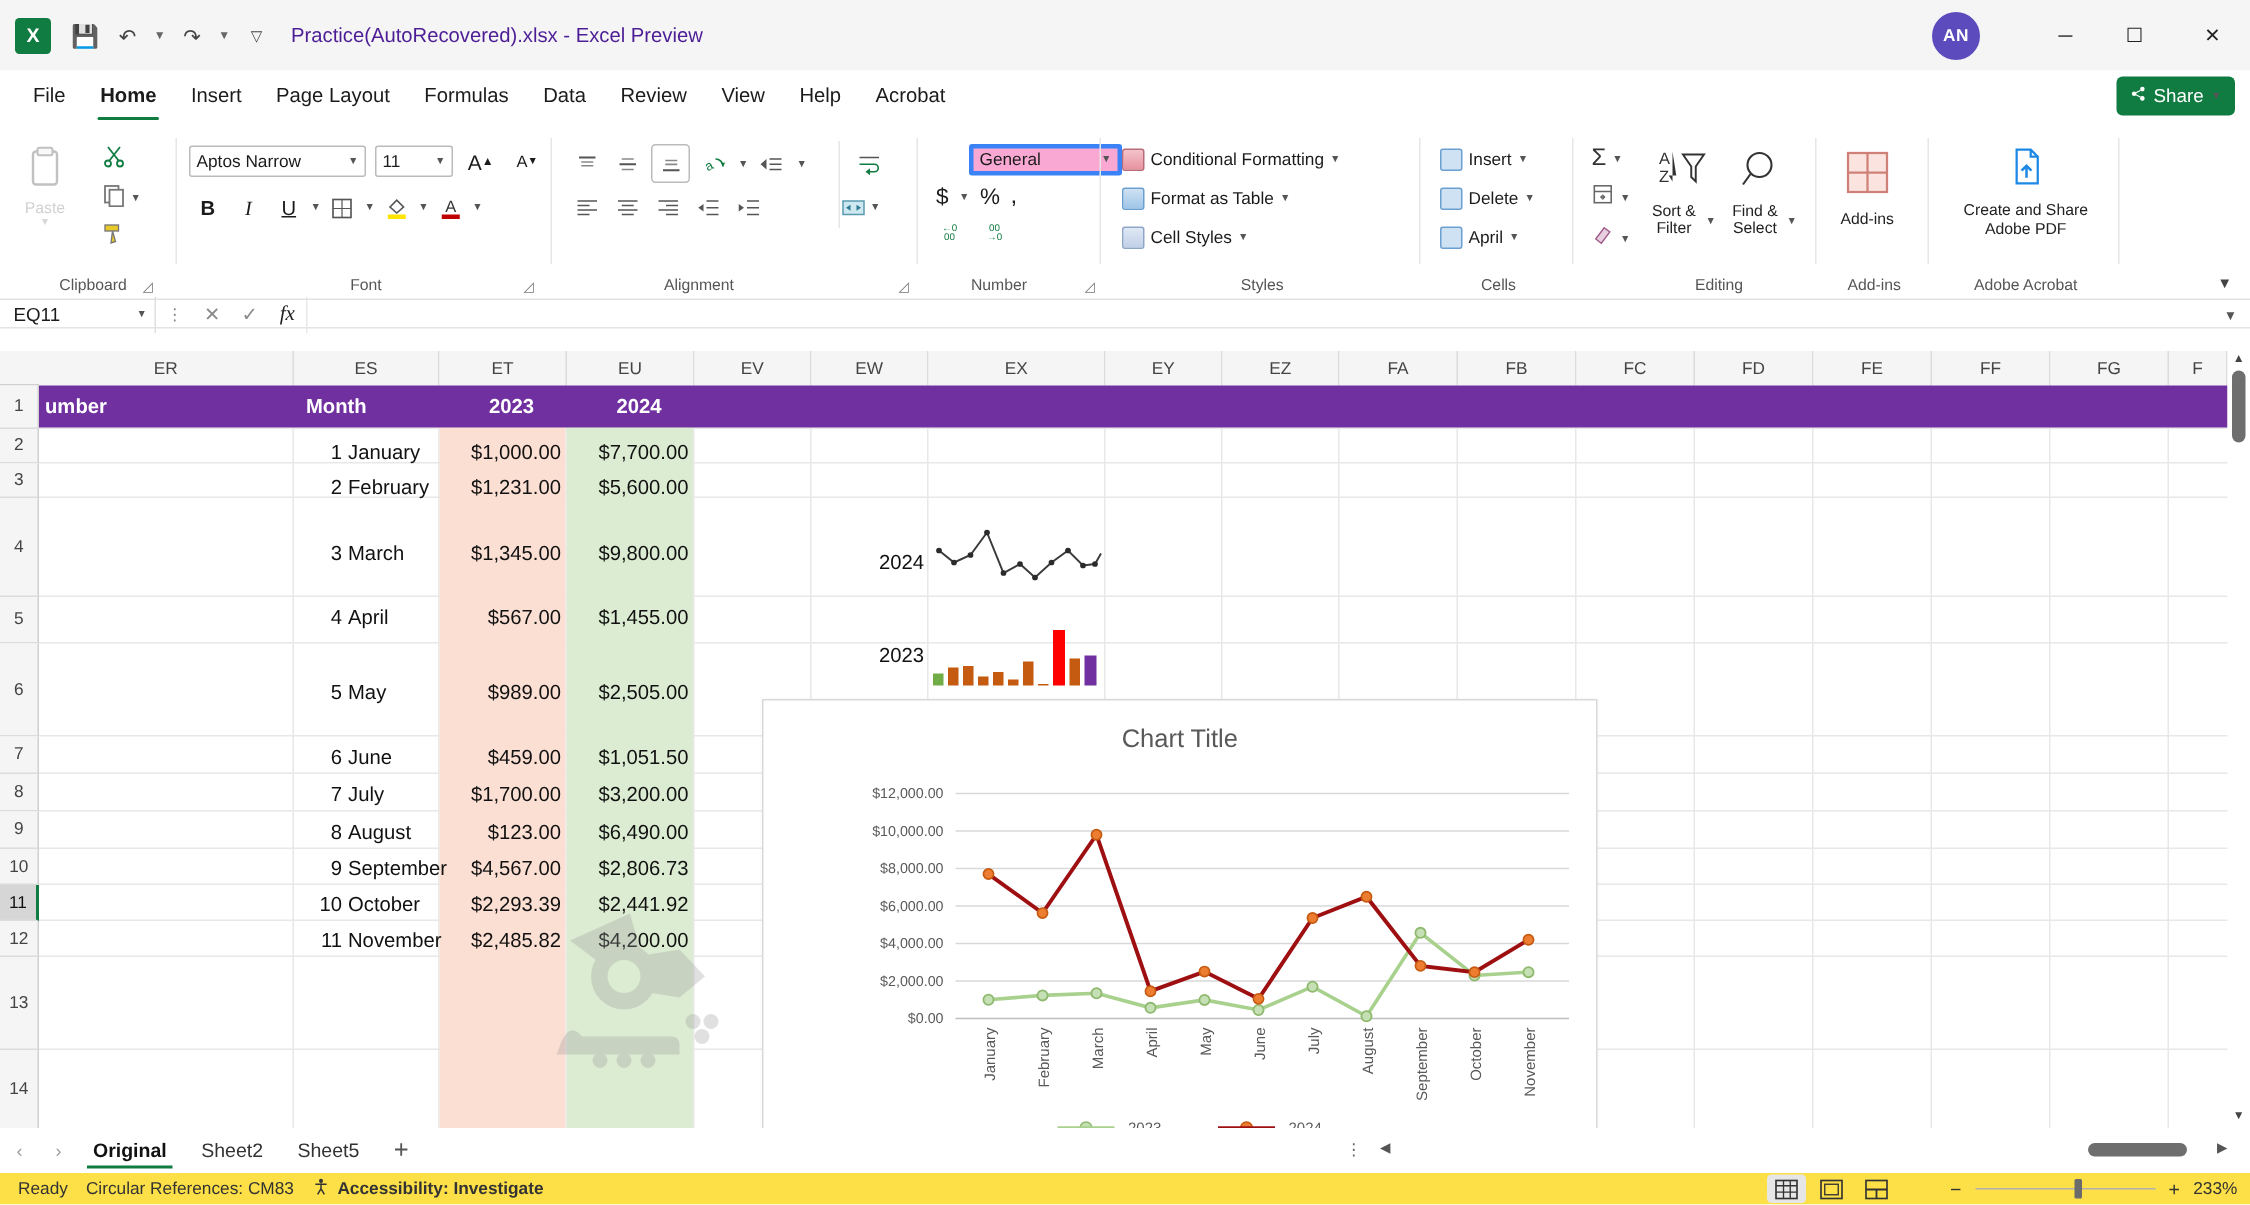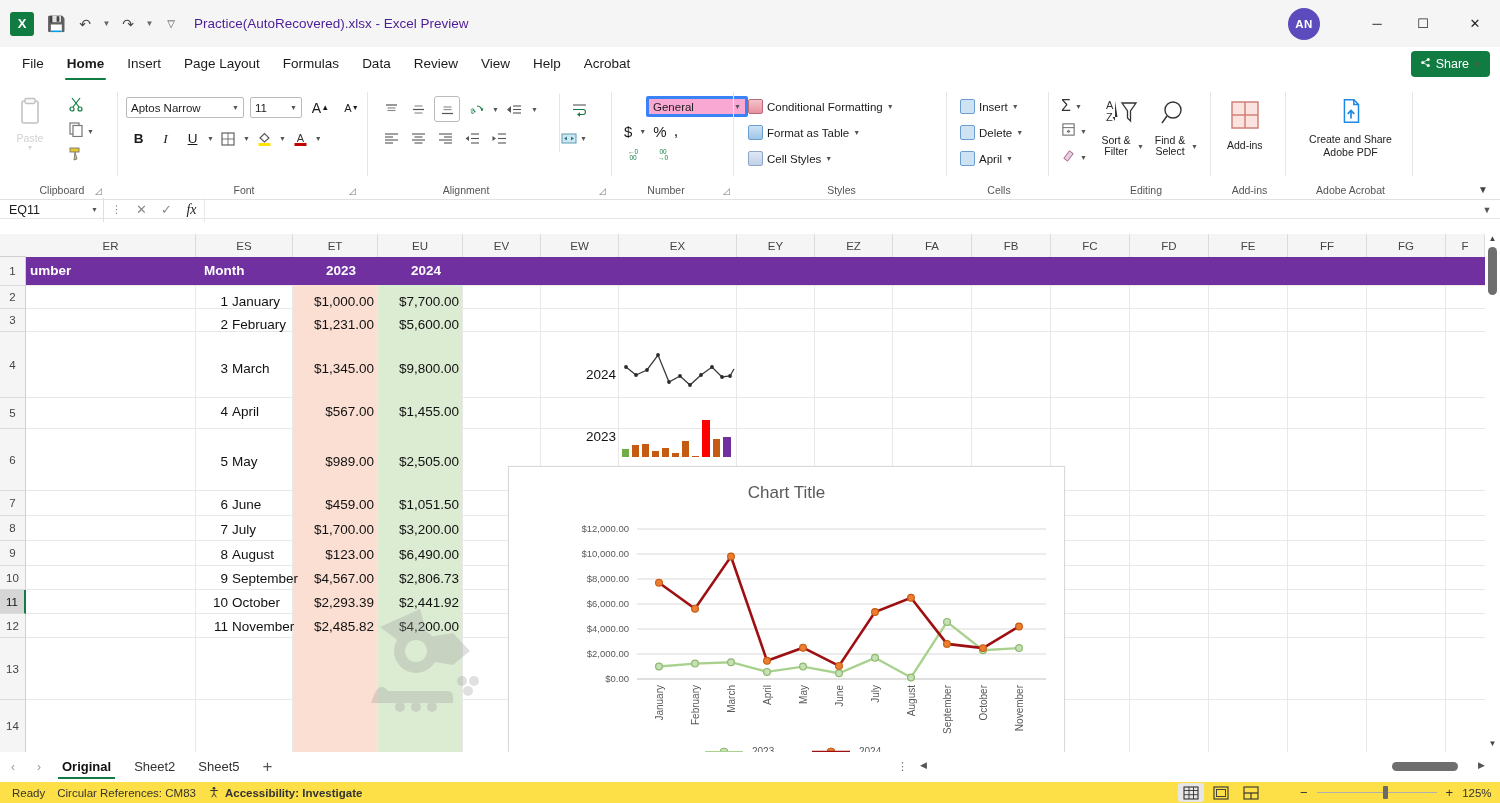--- a/index.html
+++ b/index.html
@@ -986,17 +986,17 @@
       </div>
     </div>
 
     <div style="position:absolute; left:1300px; display:flex; align-items:center; gap:9px;">
       <span style="font-size:13px;color:#333">−</span>
       <span class="zoomslider">
         <span class="zoomtrack"></span>
         <span class="zoomthumb"></span>
       </span>
       <span style="font-size:13px;color:#333">+</span>
-      <span style="font-size:11.5px;color:#333">125%</span>
+      <span style="font-size:11.5px;color:#333">233%</span>
     </div>
   </div>
 
 </div>
 
 </body></html>

